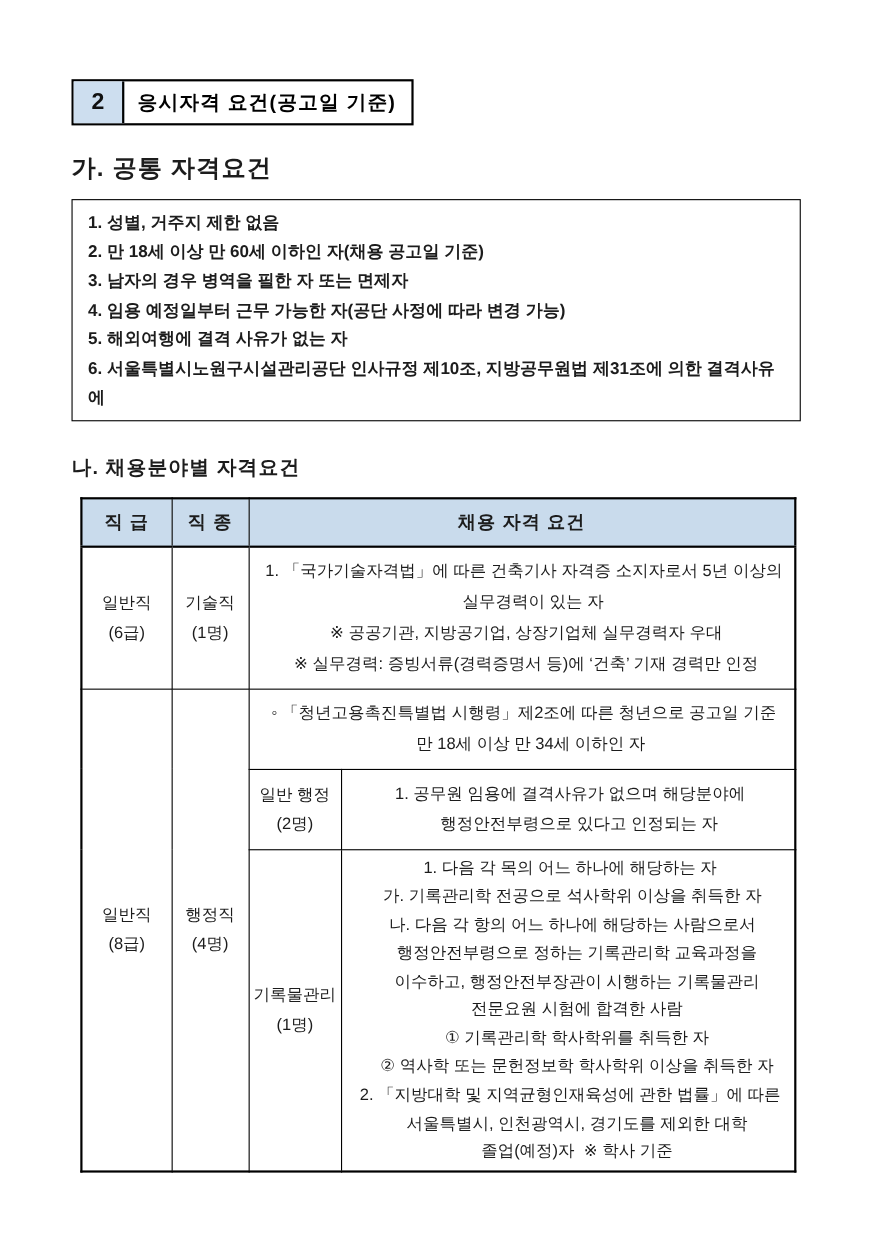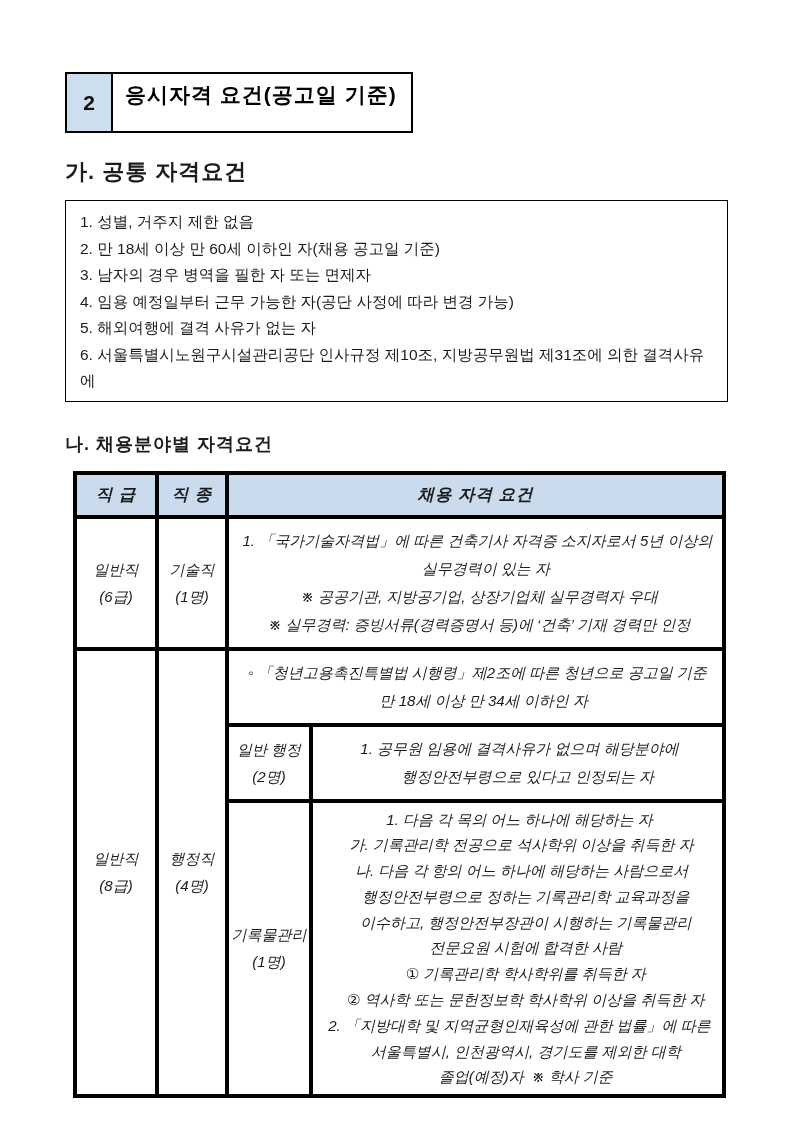--- a/index.html
+++ b/index.html
@@ -16,50 +16,51 @@
   .title-box {
     display: inline-flex; align-items: stretch;
     border: 2px solid #000000; background: #ffffff;
   }
   .title-num {
     width: 46px; display: flex; align-items: center; justify-content: center;
     border-right: 2px solid #000000;
     font-size: 21px; font-weight: bold; color: #111111;
   }
   .title-text {
-    padding: 7px 14px 22px 12px;
-    font-size: 21px; font-weight: bold; letter-spacing: 1px; color: #000000;
+    padding: 7px 14px 7px 12px;
+    font-size: 18px; font-weight: bold; letter-spacing: 1px; color: #000000;
     white-space: nowrap;
   }
 
   .h-ga { margin-top: 24px; font-size: 22px; font-weight: bold; letter-spacing: 1px; }
   .h-na { margin-top: 30px; font-size: 18px; font-weight: bold; letter-spacing: 1px; }
 
   .common-box {
     margin-top: 13px; width: 663px;
     border: 1.5px solid #000000;
     padding: 8px 14px 6px 14px;
+    font-weight: bold;
   }
   .common-box .tl { font-size: 15.5px; line-height: 26.5px; }
 
   .sub-bullet-line {
     margin-top: 9px; margin-left: 12px;
     font-size: 16.5px; font-weight: bold; letter-spacing: 1px;
   }
   .sub-bullet-line .circ { font-size: 15px; margin-right: 7px; }
 
   
   table.req {
     margin-top: 15px; margin-left: 8px;
     width: 649px; border-collapse: collapse; table-layout: fixed;
     border: 2px solid #000000;
   }
   table.req th, table.req td {
-    border: 4px solid #000000;
-    font-size: 15px; vertical-align: middle; font-style: italic;
+    border: 1px solid #000000;
+    font-size: 15px; vertical-align: middle;
   }
   table.req thead th {
     background: #c9dbec;
     border-bottom: 2.5px solid #000000;
     height: 44px;
     font-size: 16.5px; font-weight: bold; letter-spacing: 1px;
     text-align: center;
   }
   td.label-cell { text-align: center; line-height: 27px; padding: 2px; }
   td.content-cell { padding: 8px 6px 8px 10px; vertical-align: middle; text-align: center; }

